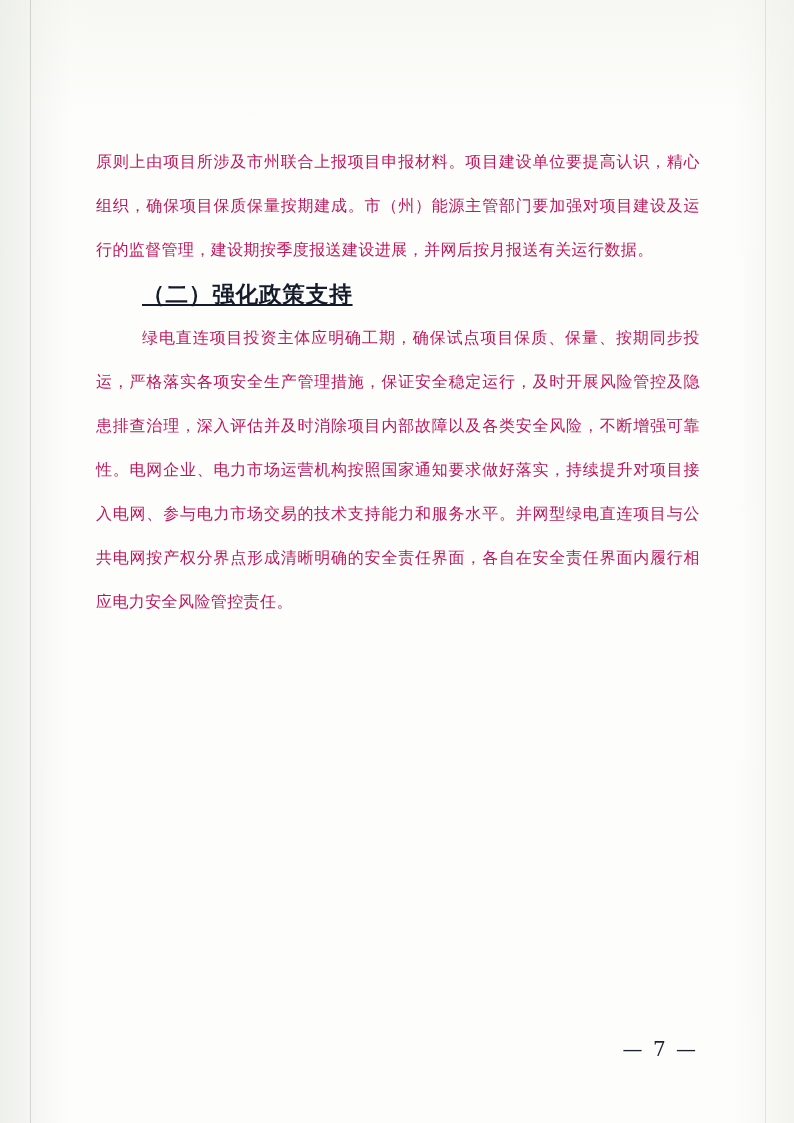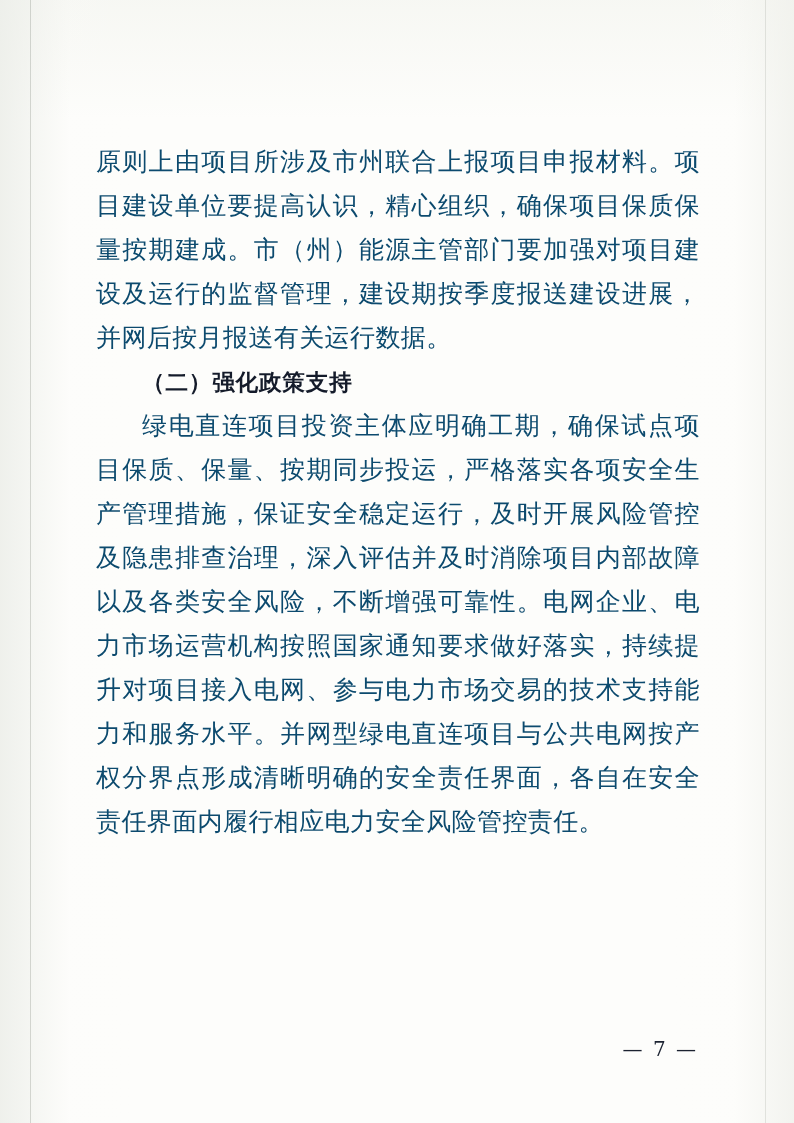--- a/index.html
+++ b/index.html
@@ -41,41 +41,42 @@
   .fold-right { right: 28px; background: rgba(120,125,115,0.18); }
 
   .content {
     position: absolute;
     left: 96px;
     top: 140px;
     width: 604px;
   }
   .para {
     font-family: "DejaVu Serif", "Liberation Serif", serif;
-    font-size: 25px;
+    font-size: 16px;
     line-height: 44px;
-    color: #0c4a6e;
+    color: #be185d;
     text-align: justify;
     text-justify: inter-character;
     letter-spacing: 0.4px;
     margin: 0 0 0 0;
     word-break: break-all;
   }
   .indent {
     text-indent: 46px;
   }
   .heading {
     font-family: "DejaVu Serif", "Liberation Serif", serif;
     font-size: 22.6px;
     line-height: 44px;
     color: #141b2a;
     text-indent: 46px;
     font-weight: 600;
     letter-spacing: 0.8px;
     margin: 0;
+    text-decoration: underline;
   }
   .footer {
     position: absolute;
     right: 96px;
     bottom: 62px;
     font-family: "DejaVu Serif", "Liberation Serif", serif;
     font-size: 20px;
     color: #1b2230;
     letter-spacing: 2px;
   }

